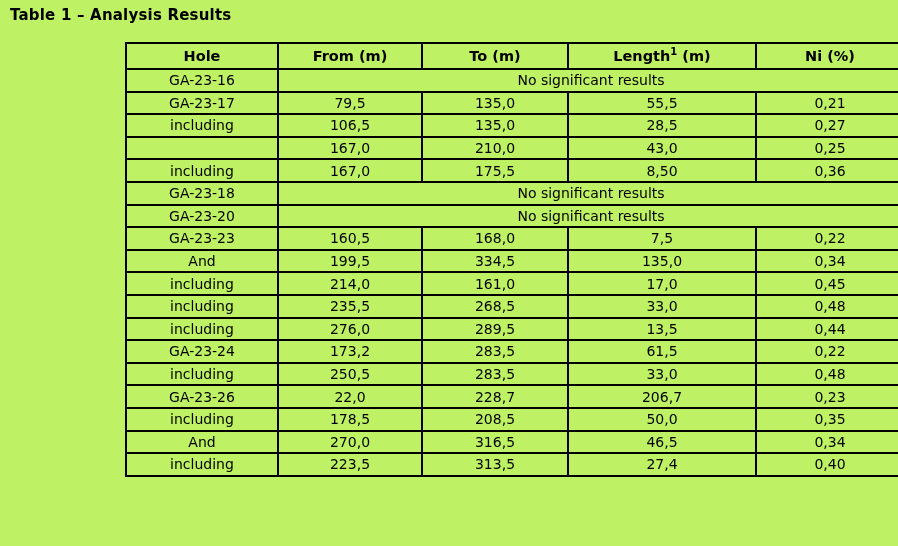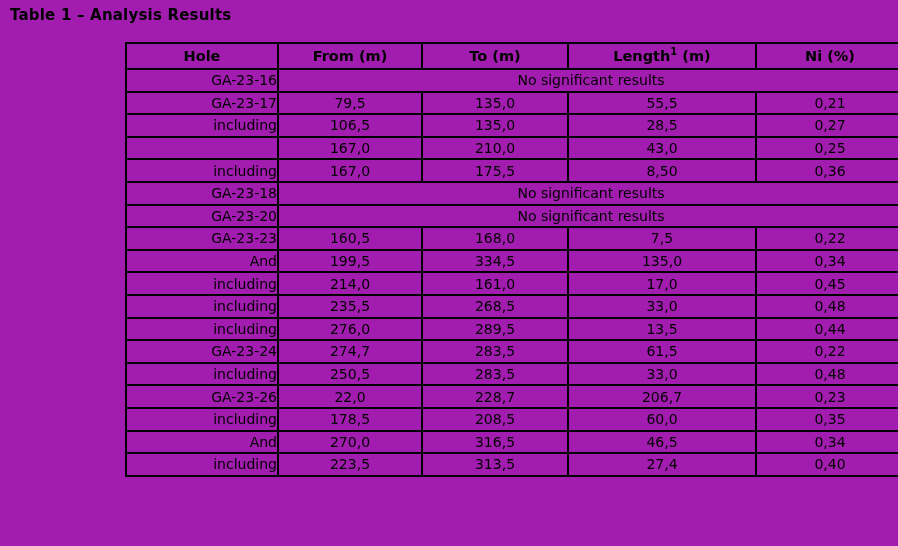--- a/index.html
+++ b/index.html
@@ -6,21 +6,21 @@
     margin: 0;
     padding: 0;
     background: #ffffff;
     font-family: "DejaVu Sans", "Liberation Sans", sans-serif;
     color: #000000;
   }
   .page {
     position: relative;
     width: 898px;
     height: 546px;
-    background: #a21caf;
+    background: #bef264;
     overflow: hidden;
   }
   .doc-title {
     position: absolute;
     left: 10px;
     top: 6px;
     font-size: 15px;
     font-weight: bold;
     letter-spacing: 0.2px;
   }
@@ -47,21 +47,21 @@
     font-size: 14.5px;
     font-weight: bold;
     text-align: center;
     vertical-align: middle;
   }
   table.results td {
     height: 20.6px;
     vertical-align: middle;
   }
   th.col-hole, td.cell-hole {
-    text-align: right;
+    text-align: center;
     padding-left: 9px;
   }
   td.num, td.span-note {
     text-align: center;
   }
   sup.fnote {
     font-size: 10px;
     vertical-align: super;
     line-height: 0;
   }
@@ -167,21 +167,21 @@
       </tr>
       <tr>
         <td class="cell-hole">including</td>
         <td class="num">276,0</td>
         <td class="num">289,5</td>
         <td class="num">13,5</td>
         <td class="num">0,44</td>
       </tr>
       <tr>
         <td class="cell-hole">GA-23-24</td>
-        <td class="num">274,7</td>
+        <td class="num">173,2</td>
         <td class="num">283,5</td>
         <td class="num">61,5</td>
         <td class="num">0,22</td>
       </tr>
       <tr>
         <td class="cell-hole">including</td>
         <td class="num">250,5</td>
         <td class="num">283,5</td>
         <td class="num">33,0</td>
         <td class="num">0,48</td>
@@ -190,21 +190,21 @@
         <td class="cell-hole">GA-23-26</td>
         <td class="num">22,0</td>
         <td class="num">228,7</td>
         <td class="num">206,7</td>
         <td class="num">0,23</td>
       </tr>
       <tr>
         <td class="cell-hole">including</td>
         <td class="num">178,5</td>
         <td class="num">208,5</td>
-        <td class="num">60,0</td>
+        <td class="num">50,0</td>
         <td class="num">0,35</td>
       </tr>
       <tr>
         <td class="cell-hole">And</td>
         <td class="num">270,0</td>
         <td class="num">316,5</td>
         <td class="num">46,5</td>
         <td class="num">0,34</td>
       </tr>
       <tr>

